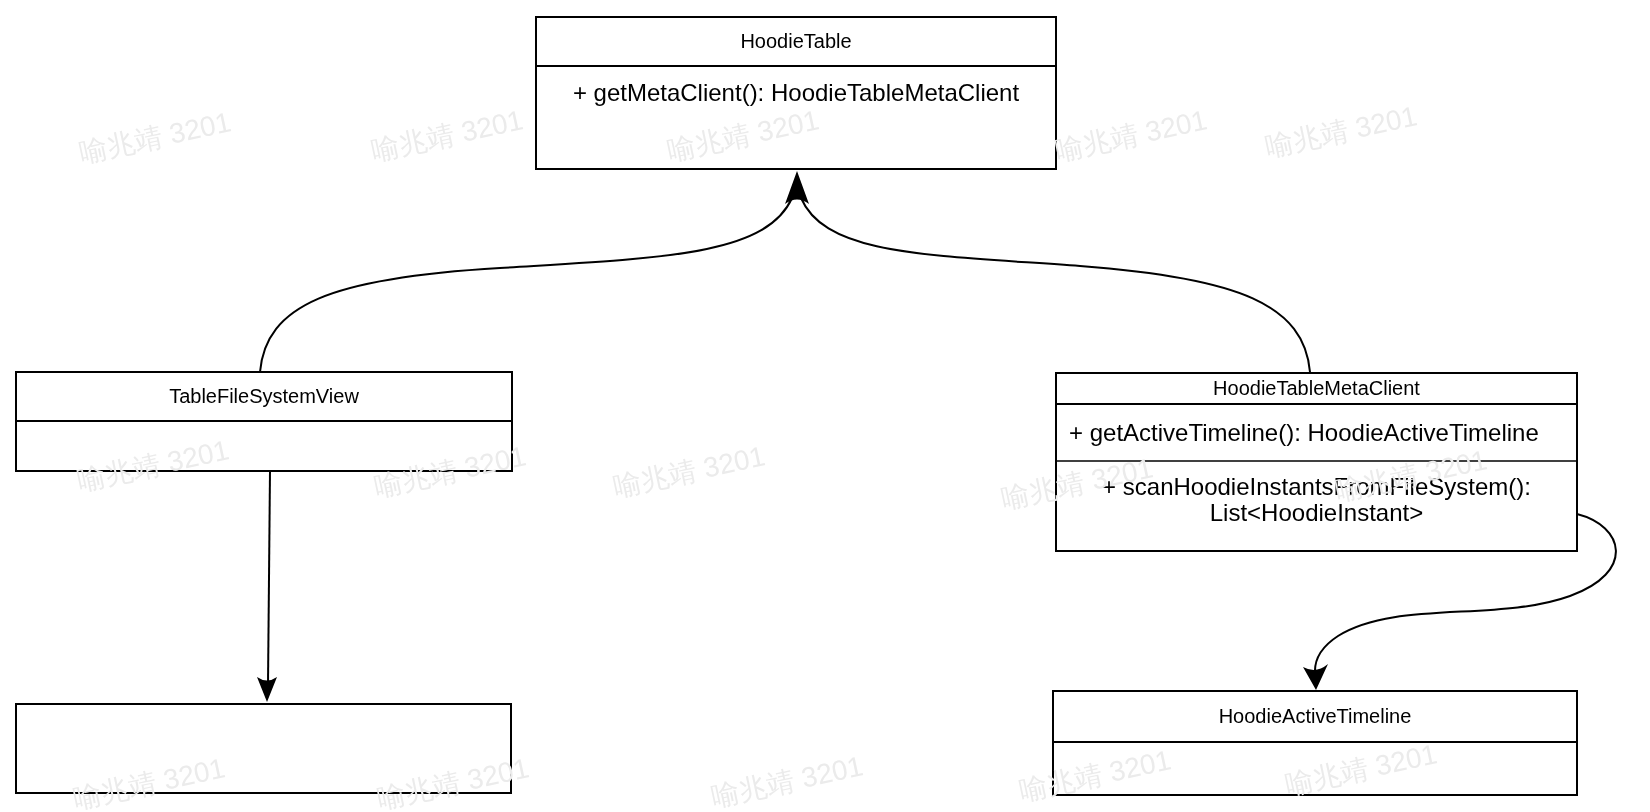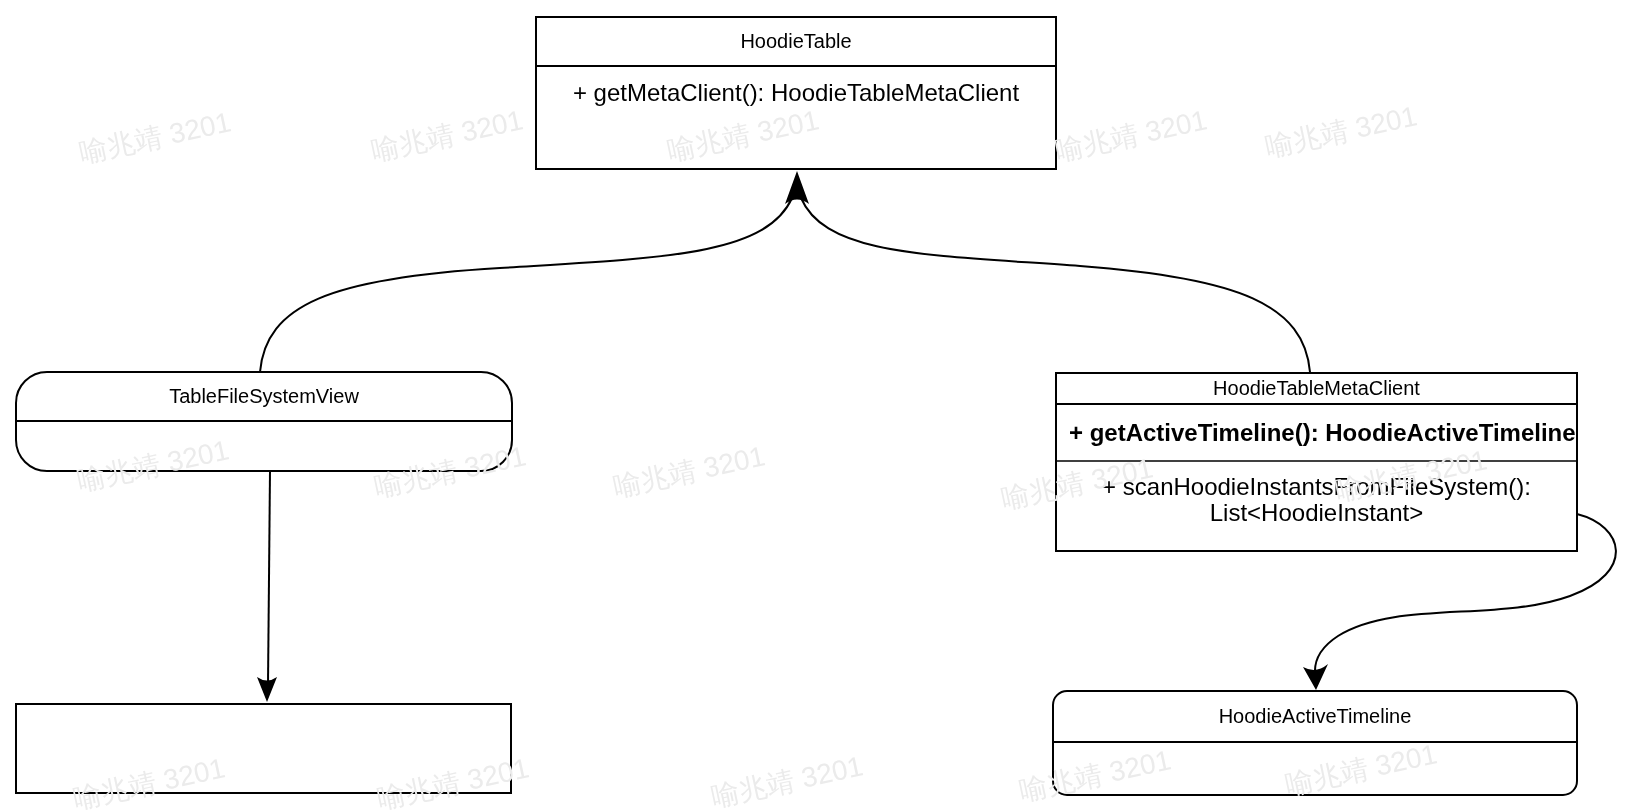--- a/index.html
+++ b/index.html
@@ -58,40 +58,40 @@
 
 <div class="canvas">
 
   <div class="uml-box" style="left:535px;top:16px;width:522px;height:154px;">
     <div class="uml-title" style="height:49px;">HoodieTable</div>
     <div class="uml-sec" style="height:101px;line-height:50px;padding-top:1px;">
       <div class="uml-method">+ getMetaClient(): HoodieTableMetaClient</div>
     </div>
   </div>
 
-  <div class="uml-box" style="left:15px;top:371px;width:498px;height:101px;border-radius:32px;">
+  <div class="uml-box" style="left:15px;top:371px;width:498px;height:101px;">
     <div class="uml-title" style="height:49px;">TableFileSystemView</div>
     <div class="uml-sec" style="height:48px;"></div>
   </div>
 
   <div class="uml-box" style="left:1055px;top:372px;width:523px;height:180px;">
     <div class="uml-title" style="height:31px;">HoodieTableMetaClient</div>
-    <div class="uml-sec" style="height:55px;display:flex;align-items:center;font-weight:bold;">
+    <div class="uml-sec" style="height:55px;display:flex;align-items:center;">
       <div class="uml-method">+ getActiveTimeline(): HoodieActiveTimeline</div>
     </div>
     <div class="uml-sec bt" style="height:73px;">
       <div class="wrap">+ scanHoodieInstantsFromFileSystem(): List&lt;HoodieInstant&gt;</div>
     </div>
   </div>
 
   <div class="uml-box" style="left:15px;top:703px;width:497px;height:91px;">
     <div class="uml-sec" style="height:38px;"></div>
   </div>
 
-  <div class="uml-box" style="left:1052px;top:690px;width:526px;height:106px;border-radius:15px;">
+  <div class="uml-box" style="left:1052px;top:690px;width:526px;height:106px;">
     <div class="uml-title" style="height:51px;">HoodieActiveTimeline</div>
     <div class="uml-sec" style="height:51px;"></div>
   </div>
 
   <svg class="edges" width="1650" height="812" viewBox="0 0 1650 812">
 
     <path class="line" d="M 260 372 C 266 305 330 278 500 268 C 660 258 766 256 792 198"></path>
 
     <path class="line" d="M 1310 372 C 1304 305 1240 278 1080 266 C 930 255 826 256 801 198"></path>
     <path class="head" d="M 797 171 L 785 204 Q 797 195 809 204 Z"></path>

